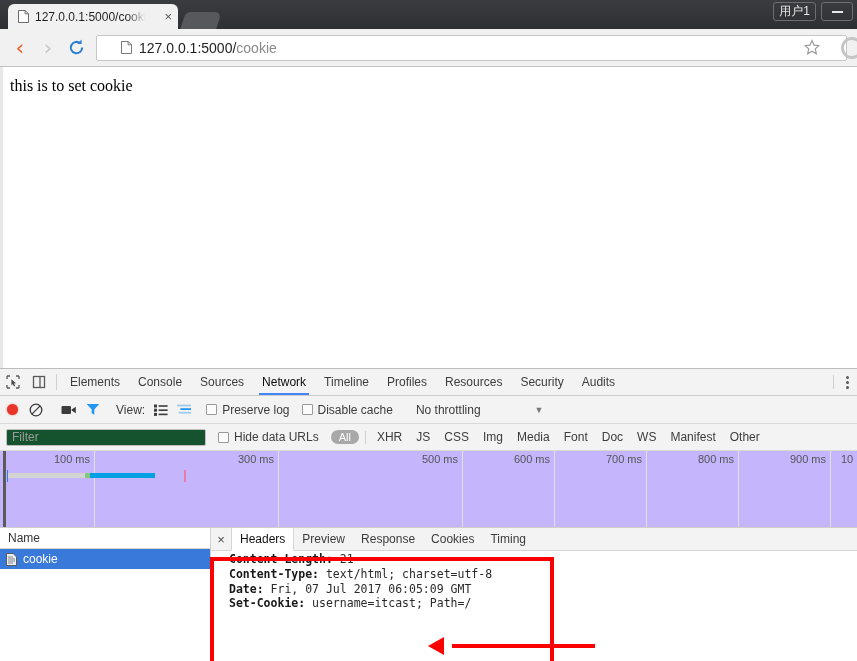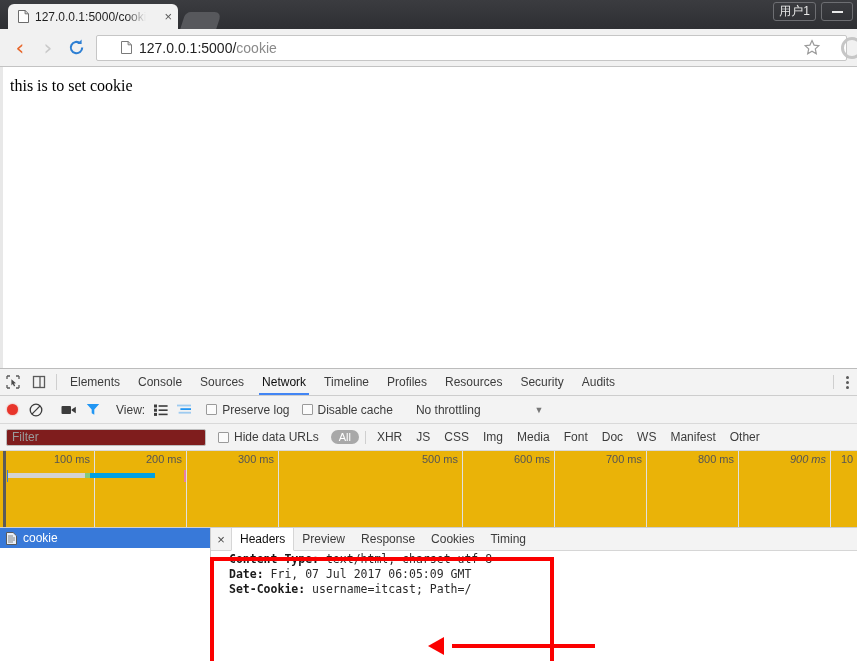--- a/index.html
+++ b/index.html
@@ -298,21 +298,21 @@
     height: 26px;
     display: flex;
     align-items: center;
     border-bottom: 1px solid #d9d9d9;
     padding: 0 6px;
     background: #f3f3f3;
   }
   .filter-input {
     width: 200px;
     height: 17px;
-    background: #7f1d1d;
+    background: #14532d;
     border: 1px solid #bdbdbd;
     border-radius: 2px;
     font-size: 12px;
     color: #9a9a9a;
     padding: 0 5px;
     box-sizing: border-box;
     display: flex;
     align-items: center;
     margin-right: 12px;
   }
@@ -328,21 +328,21 @@
     font-size: 12px;
     color: #3c3c3c;
     padding: 0 7px;
     white-space: nowrap;
   }
   .fsep { width:1px; height:13px; background:#cfcfcf; margin:0 4px; }
 
   
   .overview {
     height: 76px;
-    background: #eab308;
+    background: #c4b5fd;
     border-bottom: 1px solid #cfcfcf;
     position: relative;
     overflow: hidden;
   }
   .ov-tick {
     position: absolute;
     top: 0;
     height: 76px;
     border-right: 1px solid #e0e0e0;
     box-sizing: border-box;
@@ -664,73 +664,72 @@
       <span class="ftype">Doc</span>
       <span class="ftype">WS</span>
       <span class="ftype">Manifest</span>
       <span class="ftype">Other</span>
     </div>
 
     <div class="overview">
       <div class="ov-tick" style="left:0;width:95px;">
           <span>100 ms</span>
         </div>
-      <div class="ov-tick" style="left:95px;width:92px;">
-          <span>200 ms</span>
-        </div>
       <div class="ov-tick" style="left:187px;width:92px;">
           <span>300 ms</span>
         </div>
       <div class="ov-tick" style="left:371px;width:92px;">
           <span>500 ms</span>
         </div>
       <div class="ov-tick" style="left:463px;width:92px;">
           <span>600 ms</span>
         </div>
       <div class="ov-tick" style="left:555px;width:92px;">
           <span>700 ms</span>
         </div>
       <div class="ov-tick" style="left:647px;width:92px;">
           <span>800 ms</span>
         </div>
-      <div class="ov-tick" style="left:739px;width:92px;font-style:italic;">
+      <div class="ov-tick" style="left:739px;width:92px;">
           <span>900 ms</span>
         </div>
       <div class="ov-tick" style="left:831px;width:40px;border-right:none;">
           <span style="right:auto;left:10px;">10</span>
         </div>
       <div class="ov-leftbar"></div>
       <div class="ov-bar-track"></div>
       <div class="ov-bar-green"></div>
       <div class="ov-bar-blue"></div>
       <div class="ov-marker-blue"></div>
       <div class="ov-marker-pink"></div>
     </div>
 
     <div class="split">
       <div class="name-pane">
+        <div class="name-head">Name</div>
         <div class="name-row">
           <svg class="row-icon" viewBox="0 0 11 13">
             <path d="M0.5 0.5h6.6L10.5 3.8v8.7H0.5z" fill="#e8eef7" stroke="#5a5a5a"></path>
             <path d="M2 4h5M2 6h7M2 8h7M2 10h5" stroke="#7a7a7a" stroke-width="0.9"></path>
           </svg>
           <span>cookie</span>
         </div>
       </div>
 
       <div class="detail-pane">
         <div class="detail-tabs">
           <div class="dclose">×</div>
           <div class="dtab active">Headers</div>
           <div class="dtab">Preview</div>
           <div class="dtab">Response</div>
           <div class="dtab">Cookies</div>
           <div class="dtab">Timing</div>
         </div>
         <div class="headers-body">
+          <div><span class="k">Content-Length:</span><span class="v"> 21</span></div>
           <div><span class="k">Content-Type:</span><span class="v"> text/html; charset=utf-8</span></div>
           <div><span class="k">Date:</span><span class="v"> Fri, 07 Jul 2017 06:05:09 GMT</span></div>
           <div><span class="k">Set-Cookie:</span><span class="v"> username=itcast; Path=/</span></div>
         </div>
       </div>
     </div>
   </div>
 
   <div class="annot-box" style="left:210px;top:557px;width:336px;height:104px;"></div>
   <div class="annot-line" style="left:452px;top:644px;width:143px;height:4px;"></div>

